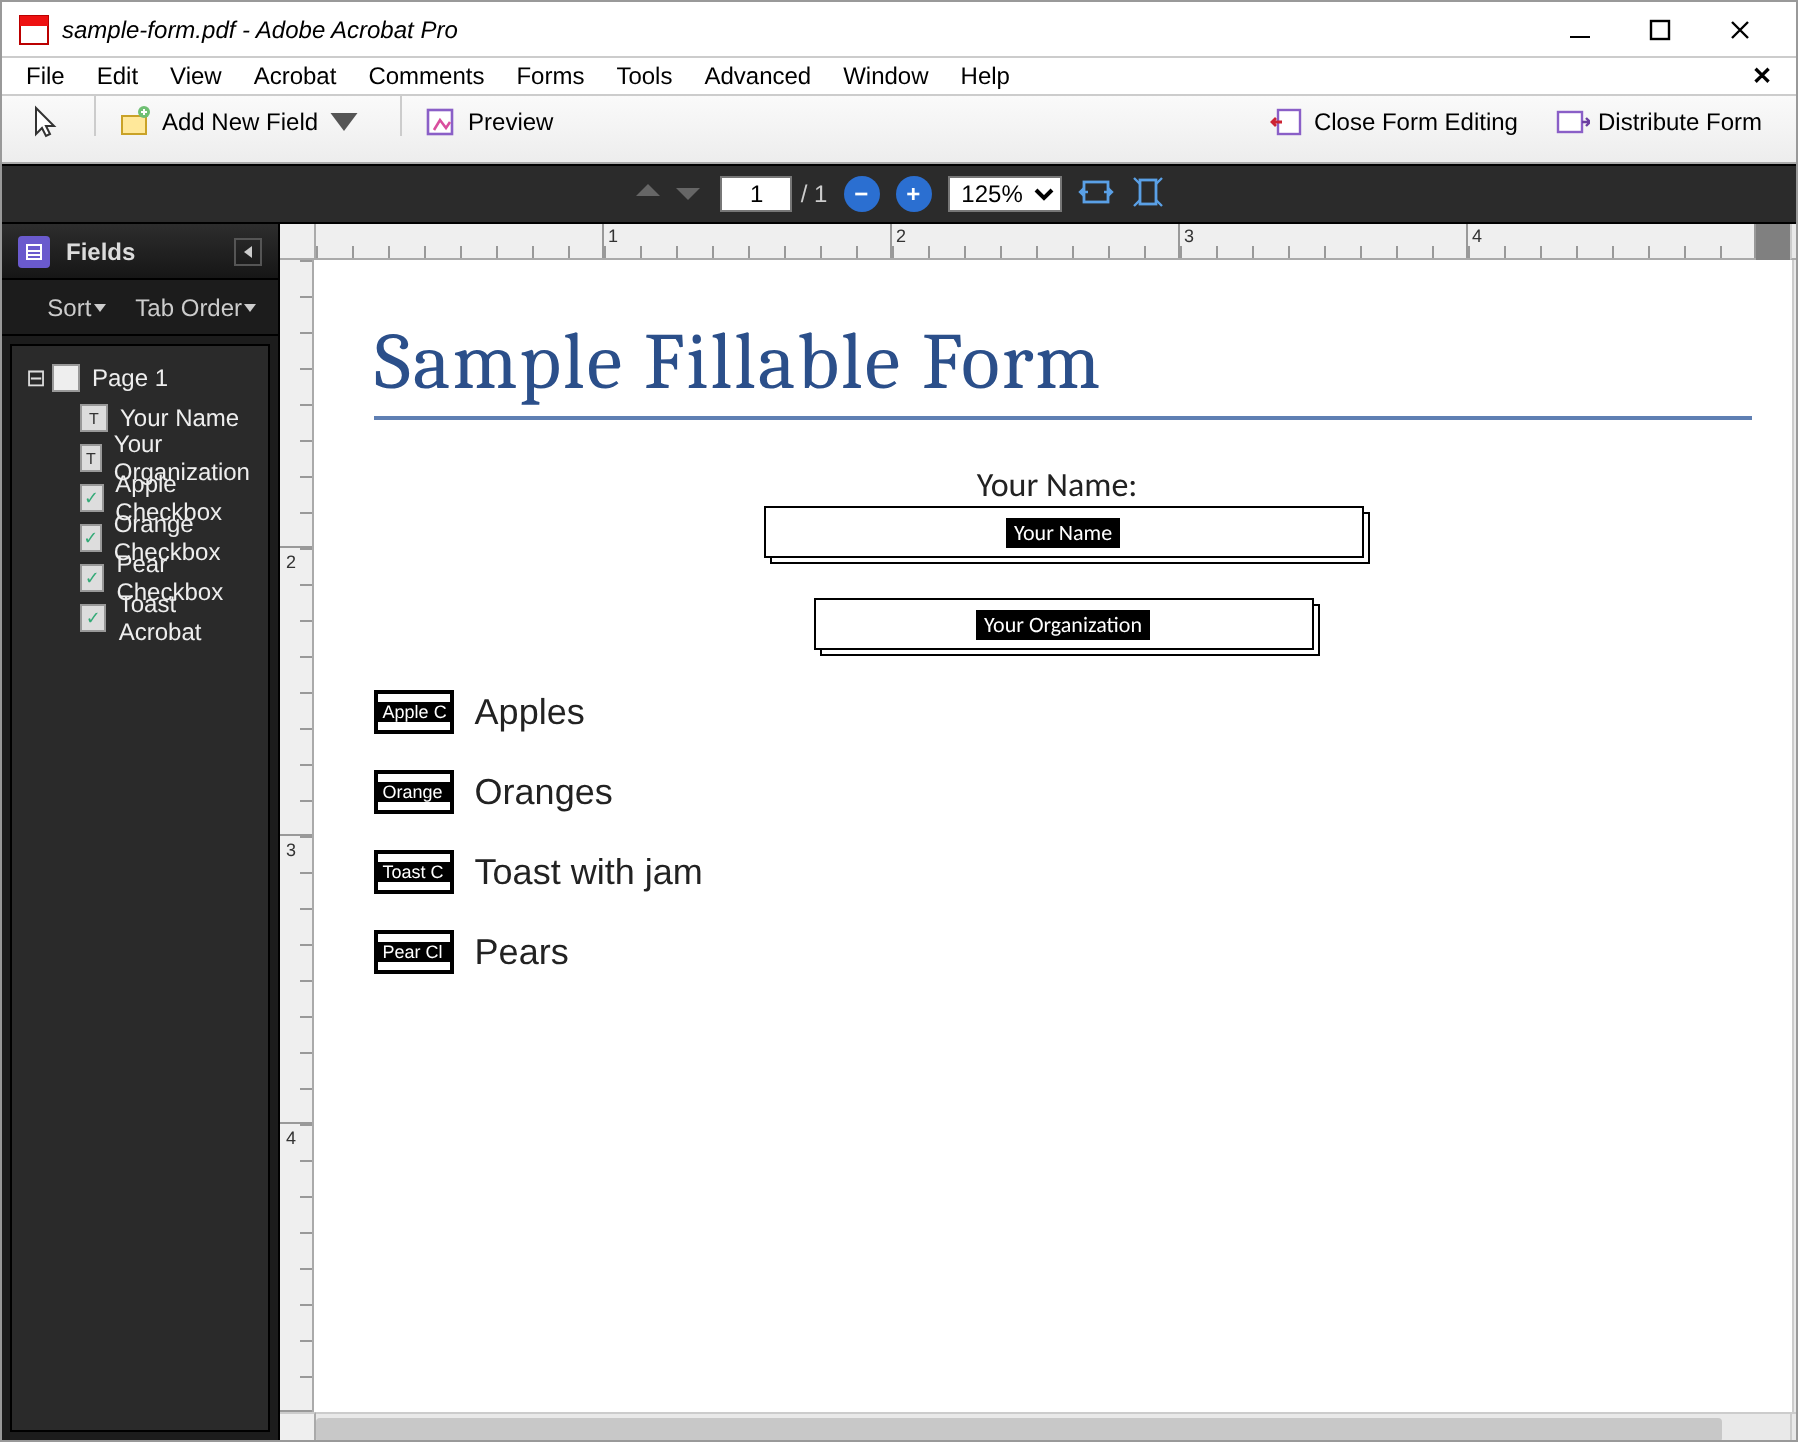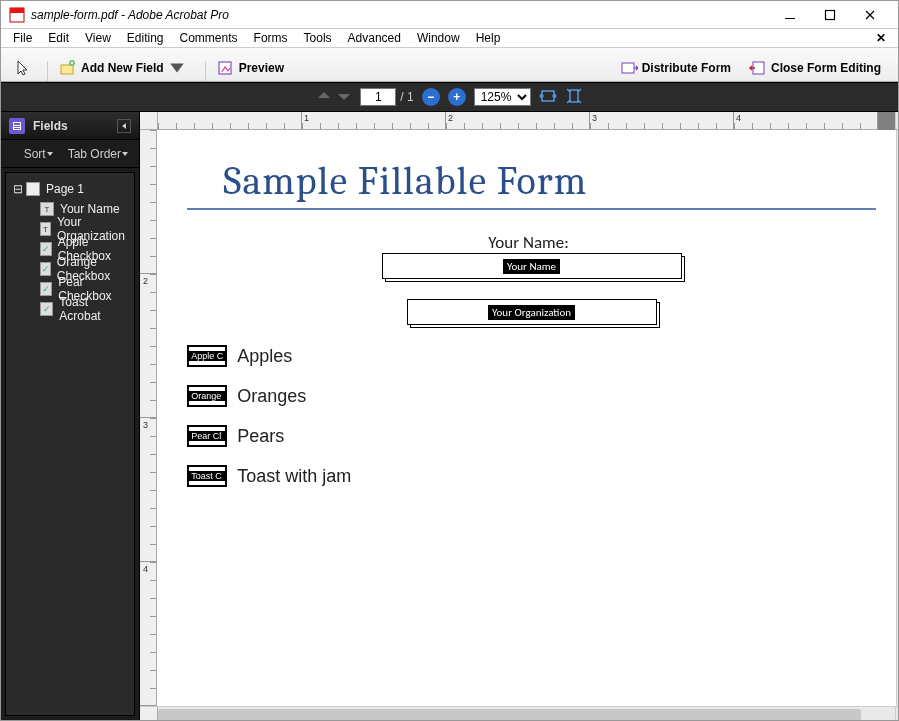--- a/index.html
+++ b/index.html
@@ -11,21 +11,21 @@
   .titlebar .app-icon { width:16px; height:16px; margin-right:6px; }
   .titlebar .title { flex:1; color:#000; }
   .winbtn { width:40px; height:22px; display:flex; align-items:center; justify-content:center; color:#000; }
 
   
   .menubar { height:20px; border-top:1px solid #ccc; border-bottom:1px solid #ccc; display:flex; align-items:center; padding:0 4px;justify-content:flex-end; }
   .menubar .mitem { padding:0 8px; color:#000; }
   .menubar .mclose { margin-left:auto; padding:0 8px; font-weight:bold;}
 
   
-  .toolbar { height:34px; background:linear-gradient(#fafafa,#ededed); border-bottom:1px solid #aaa; display:flex; align-items:flex-end; padding:0 6px;font-weight:bold; }
+  .toolbar { height:34px; background:linear-gradient(#fafafa,#ededed); border-bottom:1px solid #aaa; display:flex; align-items:flex-start; padding:0 6px; }
   .tbtn { display:flex; align-items:center; padding:3px 6px; border:1px solid transparent; border-radius:3px; margin-right:4px; }
   .tbtn svg { width:18px; height:18px; margin-right:4px; }
   .tbtn-solo svg { margin-right:0; }
   .dropdown-caret { width:7px; height:7px; margin-left:4px; }
   .toolbar .spacer { flex:1; }
   .toolbar .sep { width:1px; height:20px; background:#ccc; margin:0 4px; }
 
   
   .darkbar { height:30px; background:#2b2b2b; border-top:1px solid #000; border-bottom:1px solid #000; display:flex; align-items:center; justify-content:center; gap:8px; }
   .darkbar .arrows svg { width:16px;height:16px;}
@@ -72,21 +72,21 @@
   .vruler .seg .lbl { position:absolute; top:2px; left:3px; }
   .vruler .seg::before { content:""; position:absolute; top:0;bottom:0;right:0;width:6px; background:
       repeating-linear-gradient(to bottom, #999 0 1px, transparent 1px 18px);}
   .vscroll { width:17px; background:#e9e9e9; border-left:1px solid #ccc; position:relative;}
   .vscroll .thumb { position:absolute; left:2px; right:2px; top:36px; height:220px; background:#c8c8c8; border-radius:2px;}
   .hscroll { height:17px; background:#e9e9e9; border-top:1px solid #ccc; margin-left:18px; margin-right:17px; position:relative;}
   .hscroll .thumb { position:absolute; top:2px; bottom:2px; left:0; right:34px; background:#c8c8c8; border-radius:2px;}
 
   .paper { position:relative; background:#fff; width:100%; height:100%; overflow:hidden;}
   .doc { position:absolute; left:30px; top:28px; right:20px; }
-  .doc-title { font-family: Cambria, Georgia, serif; font-size:40px; color:#2b4f8a; letter-spacing:1px;margin-left:36px; }
+  .doc-title { font-family: Cambria, Georgia, serif; font-size:40px; color:#2b4f8a; letter-spacing:1px; }
   .doc-rule { height:2px; background:#5f7fb3; margin-top:4px; margin-bottom:22px;}
   .frow { display:flex; align-items:center; margin-bottom:20px; font-family:"Segoe UI",Calibri,sans-serif; font-size:17px; color:#222;flex-direction:column;}
   .flabel { margin-right:6px; }
   .ffield { width:300px; height:26px; border:1px solid #000; position:relative; display:flex; align-items:center; justify-content:center;}
   .ffield .tag { background:#000; color:#fff; font-size:11px; padding:1px 4px; }
   .ffield.dbl { box-shadow: 3px 3px 0 -1px #fff, 3px 3px 0 0 #000; }
   .q { font-size:17px; margin-top:6px; margin-bottom:12px;}
   .crow { display:flex; align-items:center; margin-bottom:18px; font-size:18px; color:#222;}
   .cbox { width:40px; height:22px; border:2px solid #000; display:flex; align-items:center; justify-content:center; margin-right:10px; overflow:hidden;}
   .cbox .tag { background:#000; color:#fff; font-size:9px; padding:0 2px; white-space:nowrap; width:100%; text-align:left;}
@@ -117,21 +117,21 @@
     <svg width="12" height="12" viewBox="0 0 12 12">
         <path d="M2 2 L10 10 M10 2 L2 10" stroke="#000" stroke-width="1.2"></path>
       </svg>
   </div>
 </div>
 
 <div class="menubar">
   <span class="mitem">File</span>
   <span class="mitem">Edit</span>
   <span class="mitem">View</span>
-  <span class="mitem">Editing</span>
+  <span class="mitem">Acrobat</span>
   <span class="mitem">Comments</span>
   <span class="mitem">Forms</span>
   <span class="mitem">Tools</span>
   <span class="mitem">Advanced</span>
   <span class="mitem">Window</span>
   <span class="mitem">Help</span>
   <span class="mclose">✕</span>
 </div>
 
 <div class="toolbar">
@@ -156,31 +156,31 @@
   <div class="tbtn">
     <svg viewBox="0 0 18 18">
         <rect x="2" y="3" width="12" height="12" fill="#fff" stroke="#8a5fc7" stroke-width="1.3"></rect>
         <path d="M5 13 L8 8 L11 12 L13 9" fill="none" stroke="#d94f9e" stroke-width="1.3"></path>
       </svg>
     <span>Preview</span>
   </div>
   <div class="spacer"></div>
   <div class="tbtn">
     <svg viewBox="0 0 18 18">
+        <rect x="4" y="3" width="11" height="12" fill="#fff" stroke="#8a5fc7" stroke-width="1.2"></rect>
+        <path d="M6 9 L1 9 M3 7 L1 9 L3 11" stroke="#c23" stroke-width="1.4" fill="none"></path>
+      </svg>
+    <span>Close Form Editing</span>
+  </div>
+  <div class="tbtn">
+    <svg viewBox="0 0 18 18">
         <rect x="2" y="4" width="12" height="10" fill="#fff" stroke="#8a5fc7" stroke-width="1.2"></rect>
         <path d="M14 9 L18 9 M16 7 L18 9 L16 11" stroke="#6b3fa0" stroke-width="1.2" fill="none"></path>
       </svg>
     <span>Distribute Form</span>
-  </div>
-  <div class="tbtn">
-    <svg viewBox="0 0 18 18">
-        <rect x="4" y="3" width="11" height="12" fill="#fff" stroke="#8a5fc7" stroke-width="1.2"></rect>
-        <path d="M6 9 L1 9 M3 7 L1 9 L3 11" stroke="#c23" stroke-width="1.4" fill="none"></path>
-      </svg>
-    <span>Close Form Editing</span>
   </div>
 </div>
 
 <div class="darkbar">
   <div class="arrows">
     <span><svg viewBox="0 0 16 16">
           <path d="M8 12 L2 6 L14 6 Z" transform="rotate(180 8 8)" fill="#666"></path>
         </svg></span>
     <span><svg viewBox="0 0 16 16">
           <path d="M8 12 L2 6 L14 6 Z" fill="#666"></path>
@@ -337,29 +337,29 @@
                 <span>Apples</span>
               </div>
               <div class="crow">
                 <div class="cbox">
                   <span class="tag">Orange</span>
                 </div>
                 <span>Oranges</span>
               </div>
               <div class="crow">
                 <div class="cbox">
+                  <span class="tag">Toast C</span>
+                </div>
+                <span>Toast with jam</span>
+              </div>
+              <div class="crow">
+                <div class="cbox">
                   <span class="tag">Pear Cl</span>
                 </div>
                 <span>Pears</span>
-              </div>
-              <div class="crow">
-                <div class="cbox">
-                  <span class="tag">Toast C</span>
-                </div>
-                <span>Toast with jam</span>
               </div>
             </div>
         </div>
       </div>
       <div class="vscroll">
         <div class="thumb"></div>
       </div>
     </div>
     <div style="display:flex;">
       <div style="width:18px;height:17px;background:#efefef;border-right:1px solid #aaa;border-top:1px solid #ccc;"></div>

